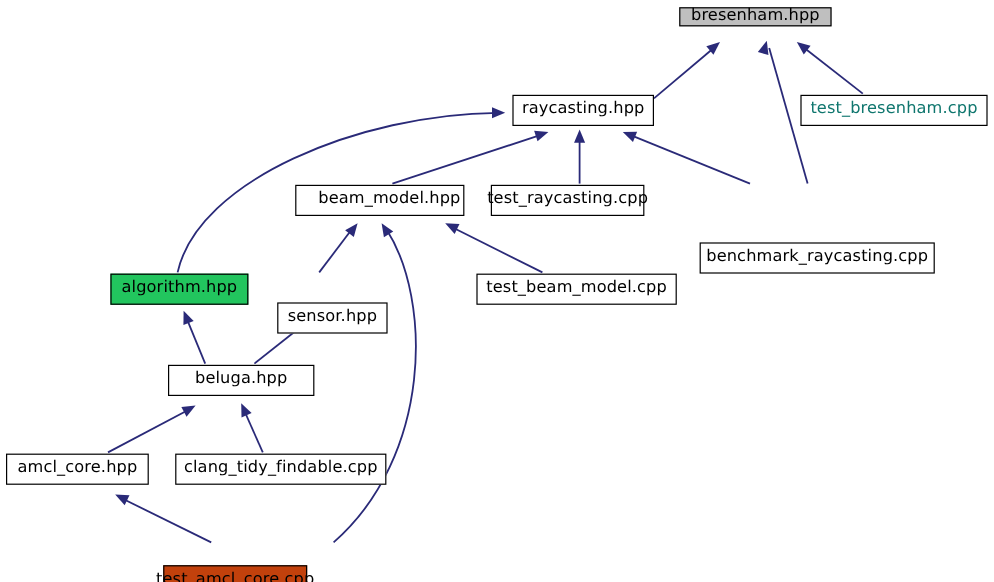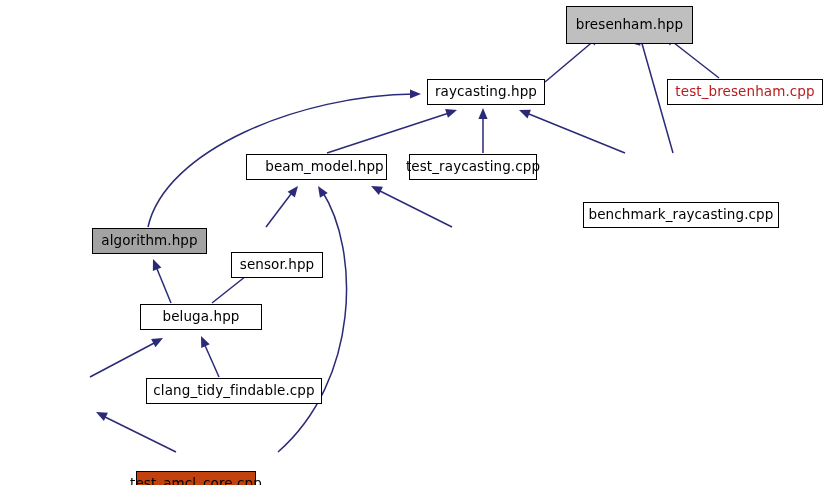--- a/index.html
+++ b/index.html
@@ -107,46 +107,52 @@
       <g>
         <path d="M 219,377 L 203,341" fill="none" stroke="#2a2a78" stroke-width="1.5"></path>
         <polygon points="0,0 -11,4.6 -11,-4.6" fill="#2a2a78" transform="translate(201,336) rotate(-114)"></polygon>
       </g>
       <g>
         <path d="M 176,452 L 101,415" fill="none" stroke="#2a2a78" stroke-width="1.5"></path>
         <polygon points="0,0 -11,4.6 -11,-4.6" fill="#2a2a78" transform="translate(96,412) rotate(-154)"></polygon>
       </g>
     </svg>
 
-<div class="node highlight" style="left: 566px; top: 6px; width: 127px; height: 38px; border-color: rgb(0, 0, 0); background: rgb(191, 191, 191); color: rgb(0, 0, 0);">
+<div class="node highlight" style="left: 566px; top: 6px; width: 127px; height: 16px; border-color: rgb(0, 0, 0); background: rgb(191, 191, 191); color: rgb(0, 0, 0);">
       <span class="node-label">bresenham.hpp</span>
     </div>
     <div class="node" style="left: 427px; top: 79px; width: 118px; height: 26px; border-color: rgb(0, 0, 0); background: rgb(255, 255, 255); color: rgb(0, 0, 0);">
       <span class="node-label">raycasting.hpp</span>
     </div>
-    <div class="node" style="left: 667px; top: 79px; width: 156px; height: 26px; border-color: rgb(0, 0, 0); background: rgb(255, 255, 255); color: #b91c1c; align-items: center;">
+    <div class="node" style="left: 667px; top: 79px; width: 156px; height: 26px; border-color: rgb(0, 0, 0); background: rgb(255, 255, 255); color: #0f766e; align-items: center;">
       <span class="node-label">test_bresenham.cpp</span>
     </div>
     <div class="node" style="left: 246px; top: 154px; width: 141px; height: 26px; border-color: rgb(0, 0, 0); background: rgb(255, 255, 255); color: rgb(0, 0, 0); padding-left: 16px;">
       <span class="node-label">beam_model.hpp</span>
     </div>
     <div class="node" style="left: 409px; top: 154px; width: 128px; height: 26px; border-color: rgb(0, 0, 0); background: rgb(255, 255, 255); color: rgb(0, 0, 0);">
       <span class="node-label">test_raycasting.cpp</span>
     </div>
     <div class="node" style="left: 583px; top: 154px; width: 196px; height: 26px; border-color: rgb(0, 0, 0); background: rgb(255, 255, 255); color: rgb(0, 0, 0); margin-top: 48px;">
       <span class="node-label">benchmark_raycasting.cpp</span>
     </div>
-    <div class="node" style="left: 92px; top: 228px; width: 115px; height: 26px; border-color: rgb(0, 0, 0); background: #a3a3a3; color: rgb(0, 0, 0);">
+    <div class="node" style="left: 92px; top: 228px; width: 115px; height: 26px; border-color: rgb(0, 0, 0); background: #22c55e; color: rgb(0, 0, 0);">
       <span class="node-label">algorithm.hpp</span>
     </div>
     <div class="node" style="left: 231px; top: 228px; width: 92px; height: 26px; border-color: rgb(0, 0, 0); background: rgb(255, 255, 255); color: rgb(0, 0, 0); margin-top: 24px;">
       <span class="node-label">sensor.hpp</span>
     </div>
+    <div class="node" style="left: 397px; top: 228px; width: 167px; height: 26px; border-color: rgb(0, 0, 0); background: rgb(255, 255, 255); color: rgb(0, 0, 0);">
+      <span class="node-label">test_beam_model.cpp</span>
+    </div>
     <div class="node" style="left: 140px; top: 304px; width: 122px; height: 26px; border-color: rgb(0, 0, 0); background: rgb(255, 255, 255); color: rgb(0, 0, 0);">
       <span class="node-label">beluga.hpp</span>
+    </div>
+    <div class="node" style="left: 5px; top: 378px; width: 119px; height: 26px; border-color: rgb(0, 0, 0); background: rgb(255, 255, 255); color: rgb(0, 0, 0);">
+      <span class="node-label">amcl_core.hpp</span>
     </div>
     <div class="node" style="left: 146px; top: 378px; width: 176px; height: 26px; border-color: rgb(0, 0, 0); background: rgb(255, 255, 255); color: rgb(0, 0, 0);">
       <span class="node-label">clang_tidy_findable.cpp</span>
     </div>
     <div class="node" style="left: 136px; top: 453px; width: 120px; height: 26px; border-color: rgb(0, 0, 0); background: #c2410c; color: rgb(0, 0, 0); margin-top: 18px;">
       <span class="node-label">test_amcl_core.cpp</span>
     </div>
   </div>
 
 </body></html>

